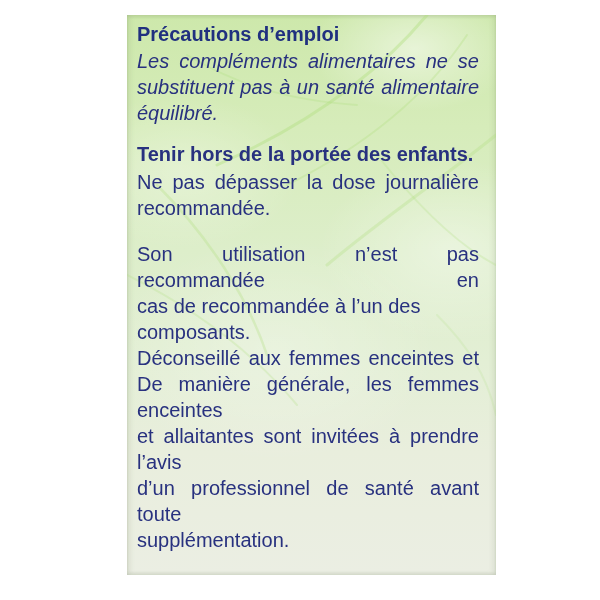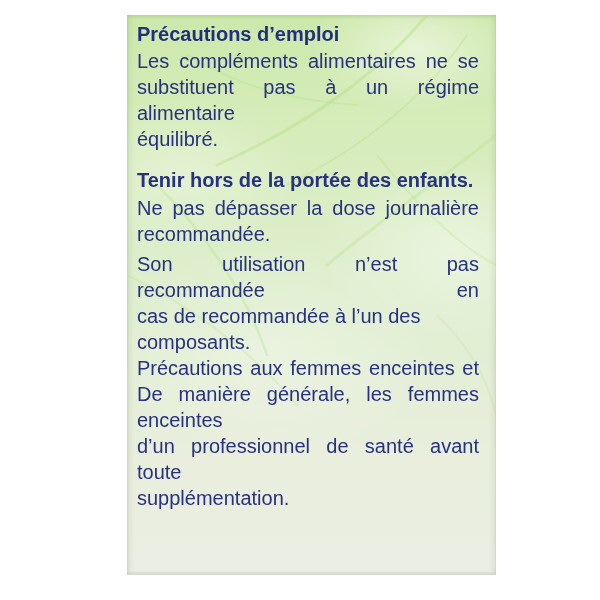--- a/index.html
+++ b/index.html
@@ -63,23 +63,23 @@
     color: #20307f;
   }
   .line { display: block; }
   
   .j {
     text-align: justify;
     text-align-last: justify;
   }
   
   .s0 { margin-bottom: 1px; }
-  .s1 { margin-bottom: 15px; }
+  .s1 { margin-bottom: 15px; font-style: italic; }
   .s2 { margin-bottom: 2px; font-weight: bold; }
-  .s3 { margin-bottom: 4px; }
+  .s3 { margin-bottom: 20px; }
   .s4 { }
   .s5 { margin-bottom: 0; }
   .s6 { margin-bottom: 28px; }
 </style>
 </head>
 <body>
 
 <div class="stage">
 
   <div class="package">
@@ -98,43 +98,44 @@
     </svg>
 
     <div class="content">
 
       <div class="heading s0">
         <span class="line">Précautions d’emploi</span>
       </div>
 
       <div class="s1">
         <span class="line j">Les compléments alimentaires ne se</span>
-        <span class="line j">substituent pas à un régime alimentaire</span>
+        <span class="line j">substituent pas à un santé alimentaire</span>
         <span class="line">équilibré.</span>
       </div>
 
       <div class="s2">
         <span class="line">Tenir hors de la portée des enfants.</span>
       </div>
 
       <div class="s3">
         <span class="line j">Ne pas dépasser la dose journalière</span>
         <span class="line">recommandée.</span>
       </div>
 
       <div class="s4">
         <span class="line j">Son utilisation n’est pas recommandée en</span>
         <span class="line">cas de recommandée à l’un des composants.</span>
       </div>
 
       <div class="s5">
-        <span class="line j">Précautions aux femmes enceintes et</span>
+        <span class="line j">Déconseillé aux femmes enceintes et</span>
       </div>
 
       <div class="s6">
         <span class="line j">De manière générale, les femmes enceintes</span>
+        <span class="line j">et allaitantes sont invitées à prendre l’avis</span>
         <span class="line j">d’un professionnel de santé avant toute</span>
         <span class="line">supplémentation.</span>
       </div>
 
     </div>
   </div>
 </div>
 
 </body></html>

